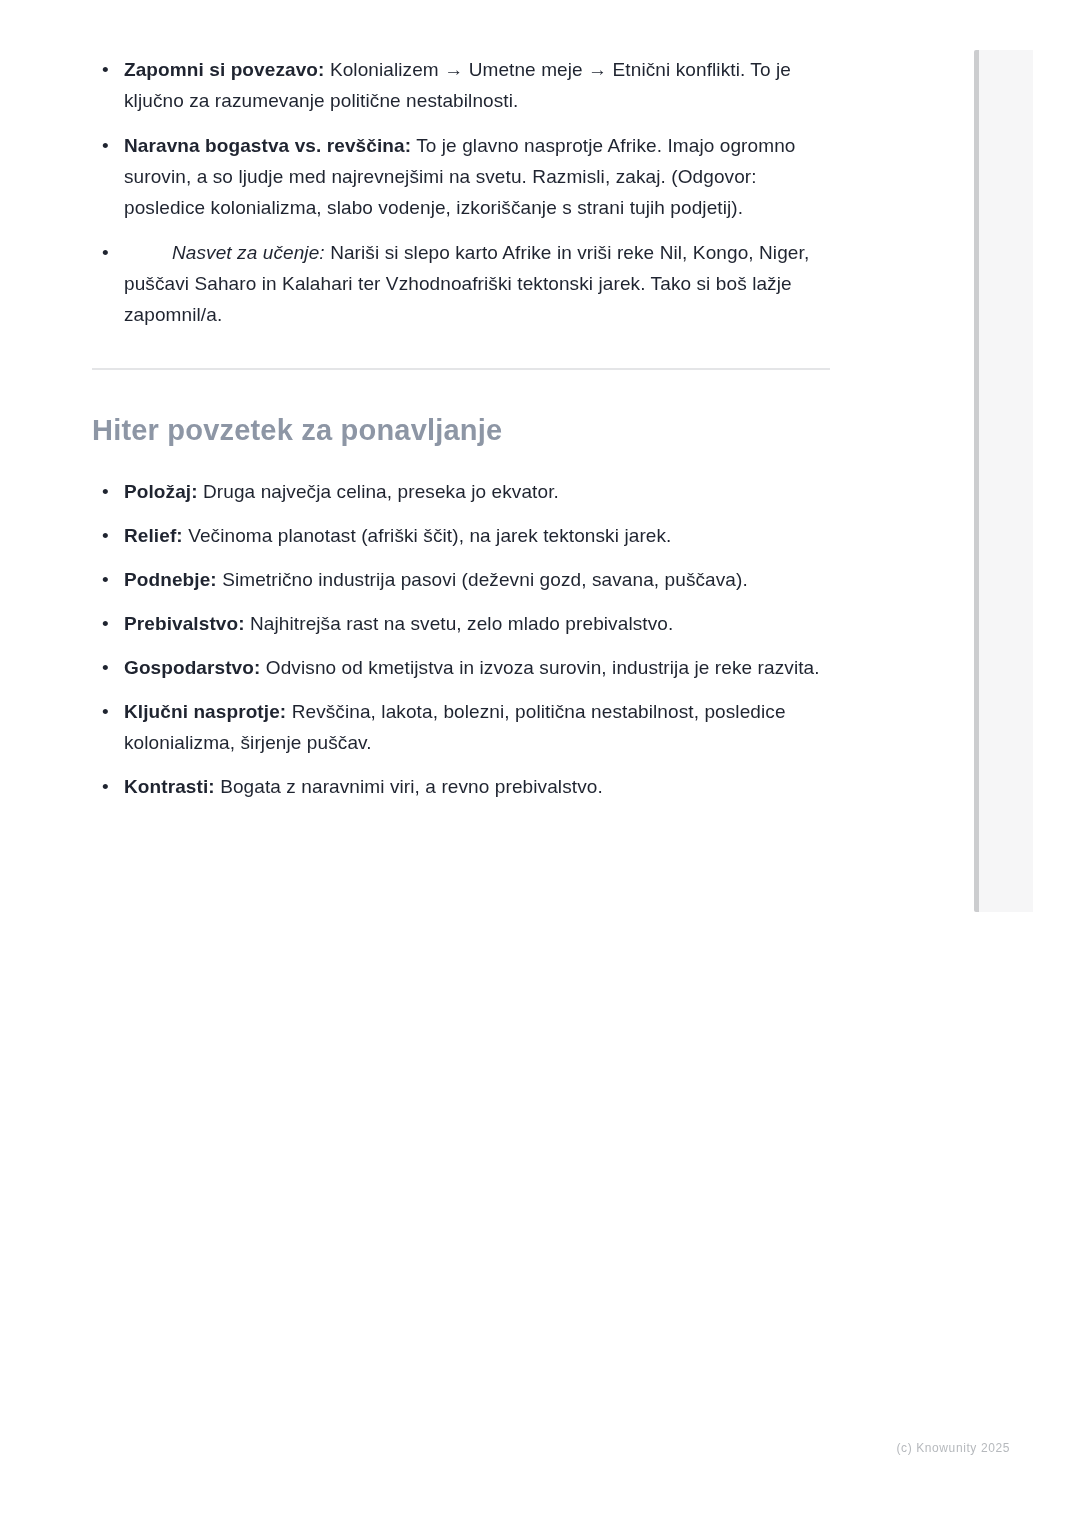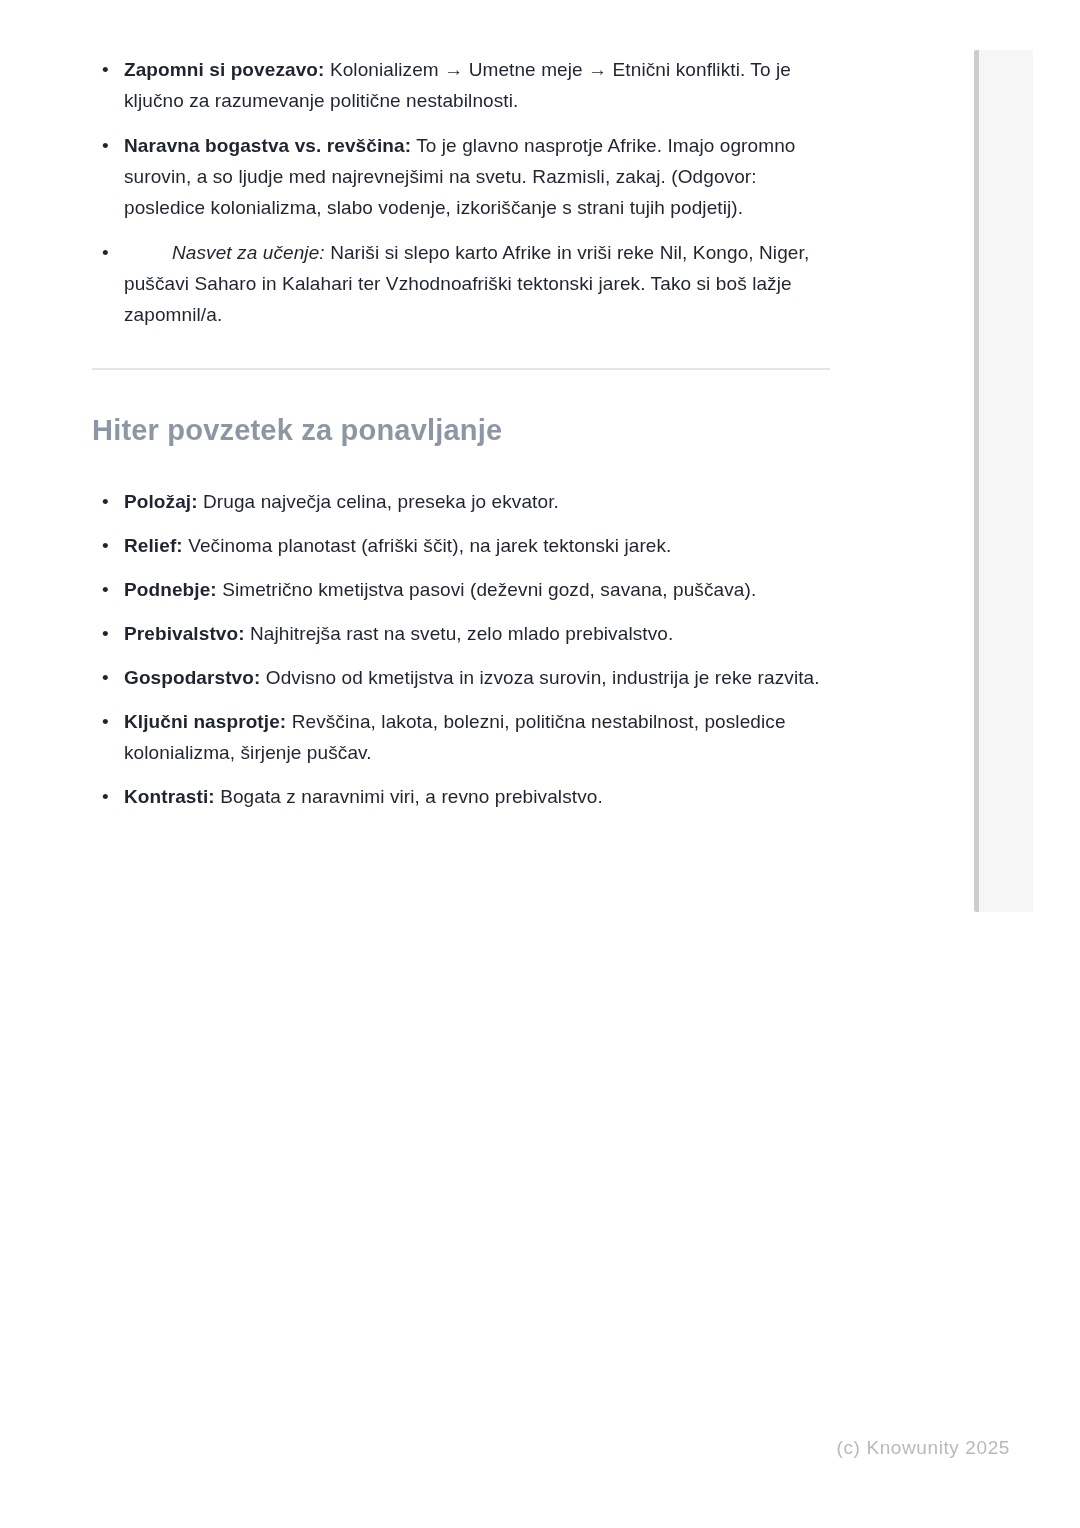--- a/index.html
+++ b/index.html
@@ -39,21 +39,21 @@
   .lead-bold { font-weight: bold; }
   .lead-italic { font-style: italic; margin-left: 48px; }
   hr.section-divider {
     border: none;
     border-top: 2px solid #e4e5e7;
     margin: 38px 0 0 0;
     width: 738px;
   }
   h2.section-heading {
     margin-top: 42px;
-    margin-bottom: 38px;
+    margin-bottom: 28px;
     font-size: 29px;
     line-height: 36px;
     font-weight: bold;
     color: #8d96a5;
     letter-spacing: 0.2px;
   }
   ul.summary {
     list-style: none;
     margin-top: 18px;
   }
@@ -81,21 +81,21 @@
     height: 862px;
     background: #f6f6f7;
     border-left: 5px solid #cccdcf;
     border-top-left-radius: 2px;
     border-bottom-left-radius: 2px;
   }
   .footer-copyright {
     position: absolute;
     top: 1438px;
     right: 70px;
-    font-size: 19px;
+    font-size: 12px;
     line-height: 20px;
     color: #b6b9bd;
     letter-spacing: 0.6px;
   }
 </style>
 </head>
 <body>
 
 <div class="content">
 
@@ -128,21 +128,21 @@
       <span>Druga največja celina, preseka jo ekvator.</span>
     </li>
     <li>
       <span class="bullet">•</span>
       <span class="lead-bold">Relief:</span> 
       <span>Večinoma planotast (afriški ščit), na jarek tektonski jarek.</span>
     </li>
     <li>
       <span class="bullet">•</span>
       <span class="lead-bold">Podnebje:</span> 
-      <span>Simetrično kmetijstva pasovi (deževni gozd, savana, puščava).</span>
+      <span>Simetrično industrija pasovi (deževni gozd, savana, puščava).</span>
     </li>
     <li>
       <span class="bullet">•</span>
       <span class="lead-bold">Prebivalstvo:</span> 
       <span>Najhitrejša rast na svetu, zelo mlado prebivalstvo.</span>
     </li>
     <li>
       <span class="bullet">•</span>
       <span class="lead-bold">Gospodarstvo:</span> 
       <span>Odvisno od kmetijstva in izvoza surovin, industrija je reke razvita.</span>

